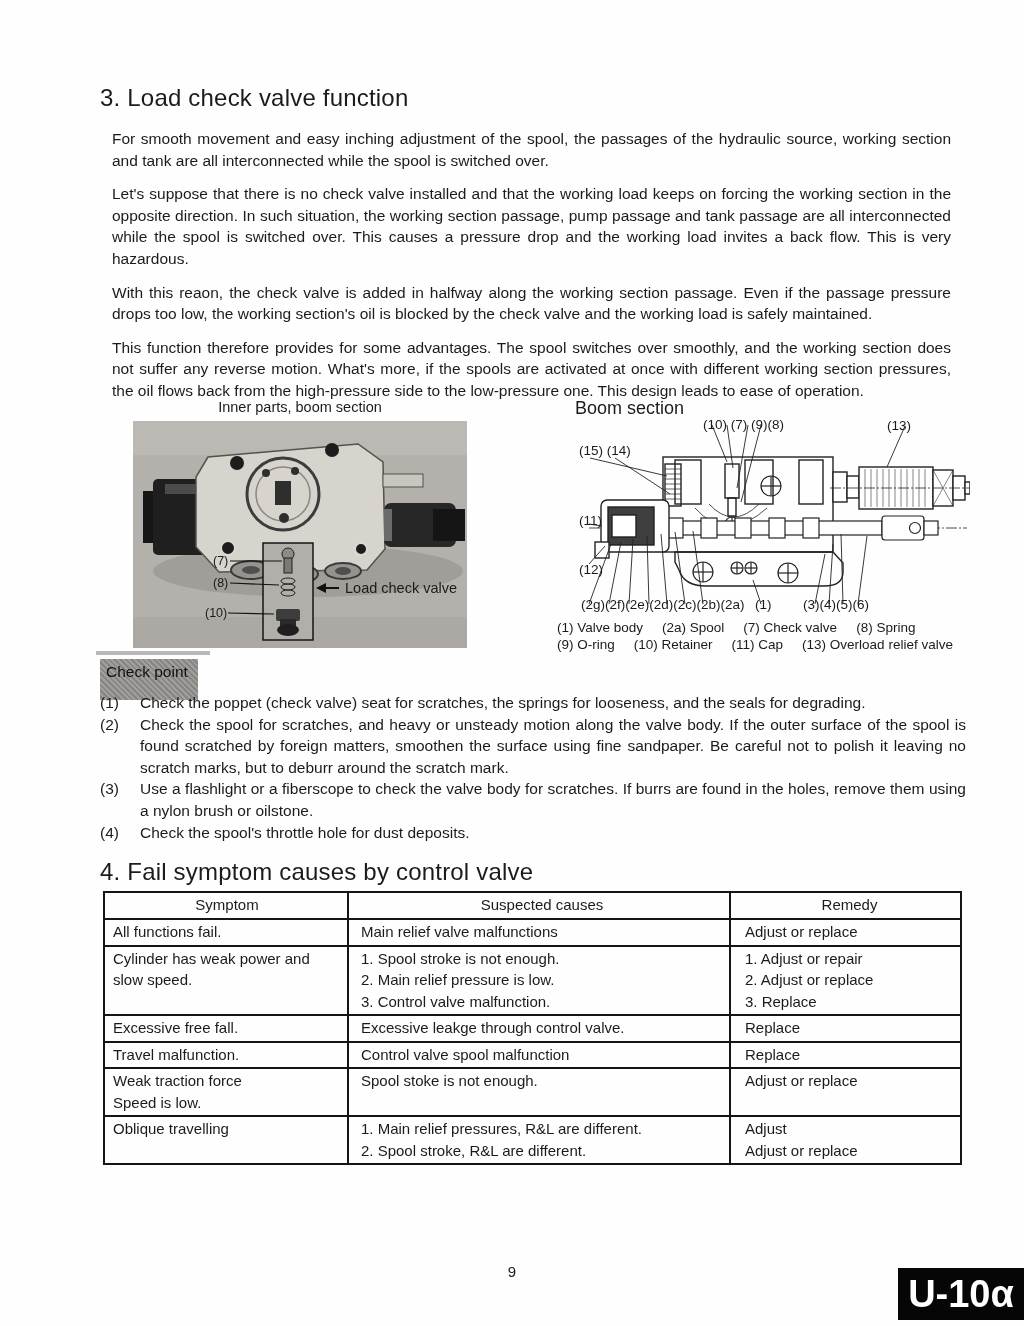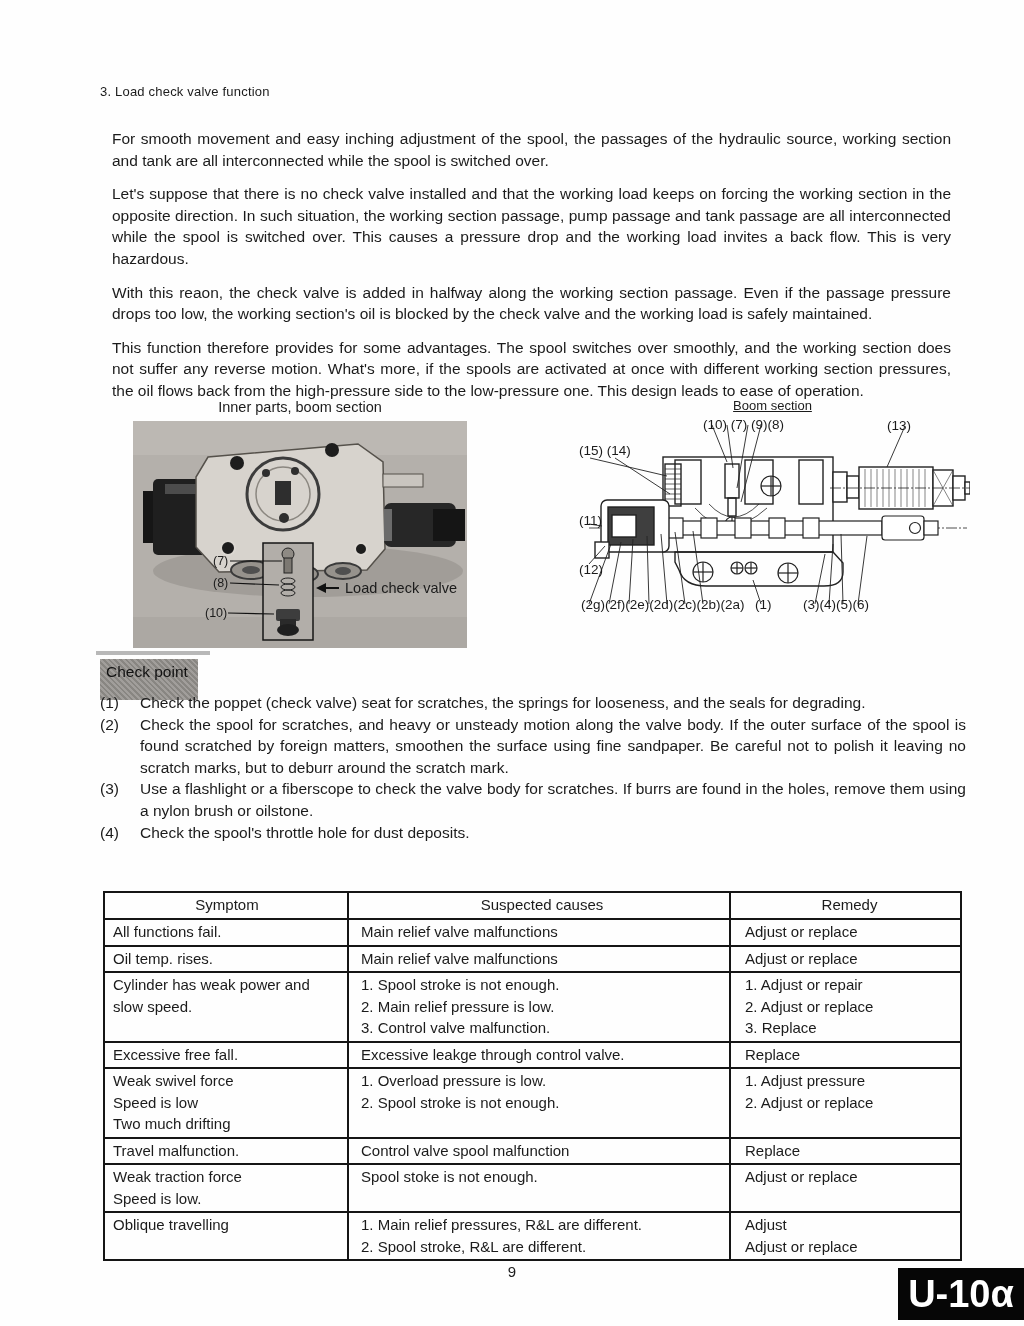--- a/index.html
+++ b/index.html
@@ -1,31 +1,31 @@
 <!DOCTYPE html>
 <html><head>
 <meta charset="utf-8">
 <style>
   html,body{margin:0;padding:0;background:#ffffff;}
   .page{position:relative;width:1024px;height:1326px;background:#fefefe;
         font-family:"Liberation Sans",sans-serif;color:#1b1b1b;overflow:hidden;}
-  .h-num{font-size:13px;font-weight:400;letter-spacing:.2px;}
+  .h-num{font-size:24px;font-weight:400;letter-spacing:.2px;}
   #sec3-heading{position:absolute;left:100px;top:84px;}
   #sec4-heading{position:absolute;left:100px;top:858px;}
   .bodytext{position:absolute;left:100px;top:116px;width:863px;
             font-size:15.5px;line-height:21.6px;text-align:justify;}
   .bodytext p{margin:12px;}
   .fig-caption{position:absolute;font-size:14.5px;text-align:center;}
   #photo-caption{left:133px;top:399px;width:334px;}
   .photo-wrap{position:absolute;left:133px;top:421px;width:334px;height:227px;}
   .plabel{position:absolute;font-size:12.5px;line-height:1;}
   .callout{position:absolute;font-size:14.5px;line-height:1;}
   .smudge{position:absolute;left:96px;top:651px;width:114px;height:4px;background:#7d7d7d;opacity:.55;}
   .diagram-wrap{position:absolute;left:575px;top:398px;width:395px;height:216px;}
-  .dcaption{position:absolute;left:0;top:0;width:100%;text-align:center;font-size:13px;text-decoration:underline;}
+  .dcaption{position:absolute;left:0;top:0;width:100%;text-align:left;font-size:18px;}
   .diagram-wrap svg{position:absolute;left:0;top:14px;}
   .dlabel{position:absolute;font-size:13.5px;line-height:1;white-space:nowrap;}
   .legend{position:absolute;left:557px;top:619px;width:410px;font-size:13.5px;line-height:17px;}
   .legend-row{display:flex;gap:19px;white-space:nowrap;}
   .checkpoint{position:absolute;left:100px;top:659px;background:#94918d;color:#111;
               font-size:15.5px;padding:4px 10px 19px 6px;
               background-image:repeating-linear-gradient(45deg,rgba(255,255,255,.12) 0 2px,rgba(0,0,0,.08) 2px 4px);}
   .checklist{position:absolute;left:100px;top:692px;width:866px;font-size:15.5px;line-height:21.6px;}
   .citem{display:flex;}
   .cnum{width:40px;flex:none;}
@@ -235,20 +235,34 @@
     <span class="dlabel" style="left:128px;top:20px;">(10) (7)  (9)(8)</span>
     <span class="dlabel" style="left:312px;top:21px;">(13)</span>
     <span class="dlabel" style="left:4px;top:46px;">(15)  (14)</span>
     <span class="dlabel" style="left:4px;top:116px;">(11)</span>
     <span class="dlabel" style="left:4px;top:165px;">(12)</span>
     <span class="dlabel" style="left:6px;top:200px;">(2g)(2f)(2e)(2d)(2c)(2b)(2a)</span>
     <span class="dlabel" style="left:180px;top:200px;">(1)</span>
     <span class="dlabel" style="left:228px;top:200px;">(3)(4)(5)(6)</span>
   </div>
 
+  <div class="legend">
+    <div class="legend-row">
+      <span>(1) Valve body</span>
+      <span>(2a) Spool</span>
+      <span>(7) Check valve</span>
+      <span>(8) Spring</span>
+    </div>
+    <div class="legend-row">
+      <span>(9) O-ring</span>
+      <span>(10) Retainer</span>
+      <span>(11) Cap</span>
+      <span>(13) Overload relief valve</span>
+    </div>
+  </div>
 
   <div class="checkpoint">Check point</div>
 
   <div class="checklist">
     <div class="citem">
       <span class="cnum">(1)</span>
       <span class="ctext">Check the poppet (check valve) seat for scratches, the springs for looseness, and the seals for degrading.</span>
     </div>
     <div class="citem">
       <span class="cnum">(2)</span>
@@ -257,65 +271,52 @@
     <div class="citem">
       <span class="cnum">(3)</span>
       <span class="ctext">Use a flashlight or a fiberscope to check the valve body for scratches. If burrs are found in the holes, remove them using a nylon brush or oilstone.</span>
     </div>
     <div class="citem">
       <span class="cnum">(4)</span>
       <span class="ctext">Check the spool's throttle hole for dust deposits.</span>
     </div>
   </div>
 
+  <div id="sec4-heading" class="h-num">4.  Fail symptom causes by control valve</div>
 
   <table class="fault">
     <thead>
       <tr>
         <th class="c-sym">Symptom</th>
         <th class="c-cau">Suspected causes</th>
         <th class="c-rem">Remedy</th>
       </tr>
     </thead>
     <tbody>
       <tr>
         <td class="c-sym">All functions fail.</td>
-        <td class="c-cau">Main relief valve malfunctions</td>
-        <td class="c-rem">Adjust or replace</td>
-      </tr>
-      <tr>
-        <td class="c-sym">Oil temp. rises.</td>
         <td class="c-cau">Main relief valve malfunctions</td>
         <td class="c-rem">Adjust or replace</td>
       </tr>
       <tr>
         <td class="c-sym">Cylinder has weak power and
 slow speed.</td>
         <td class="c-cau">1. Spool stroke is not enough.
 2. Main relief pressure is low.
 3. Control valve malfunction.</td>
         <td class="c-rem">1. Adjust or repair
 2. Adjust or replace
 3. Replace</td>
       </tr>
       <tr>
         <td class="c-sym">Excessive free fall.</td>
         <td class="c-cau">Excessive leakge through control valve.</td>
         <td class="c-rem">Replace</td>
       </tr>
       <tr>
-        <td class="c-sym">Weak swivel force
-Speed is low
-Two much drifting</td>
-        <td class="c-cau">1. Overload pressure is low.
-2. Spool stroke is not enough.</td>
-        <td class="c-rem">1. Adjust pressure
-2. Adjust or replace</td>
-      </tr>
-      <tr>
         <td class="c-sym">Travel malfunction.</td>
         <td class="c-cau">Control valve spool malfunction</td>
         <td class="c-rem">Replace</td>
       </tr>
       <tr>
         <td class="c-sym">Weak traction force
 Speed is low.</td>
         <td class="c-cau">Spool stoke is not enough.</td>
         <td class="c-rem">Adjust or replace</td>
       </tr>

